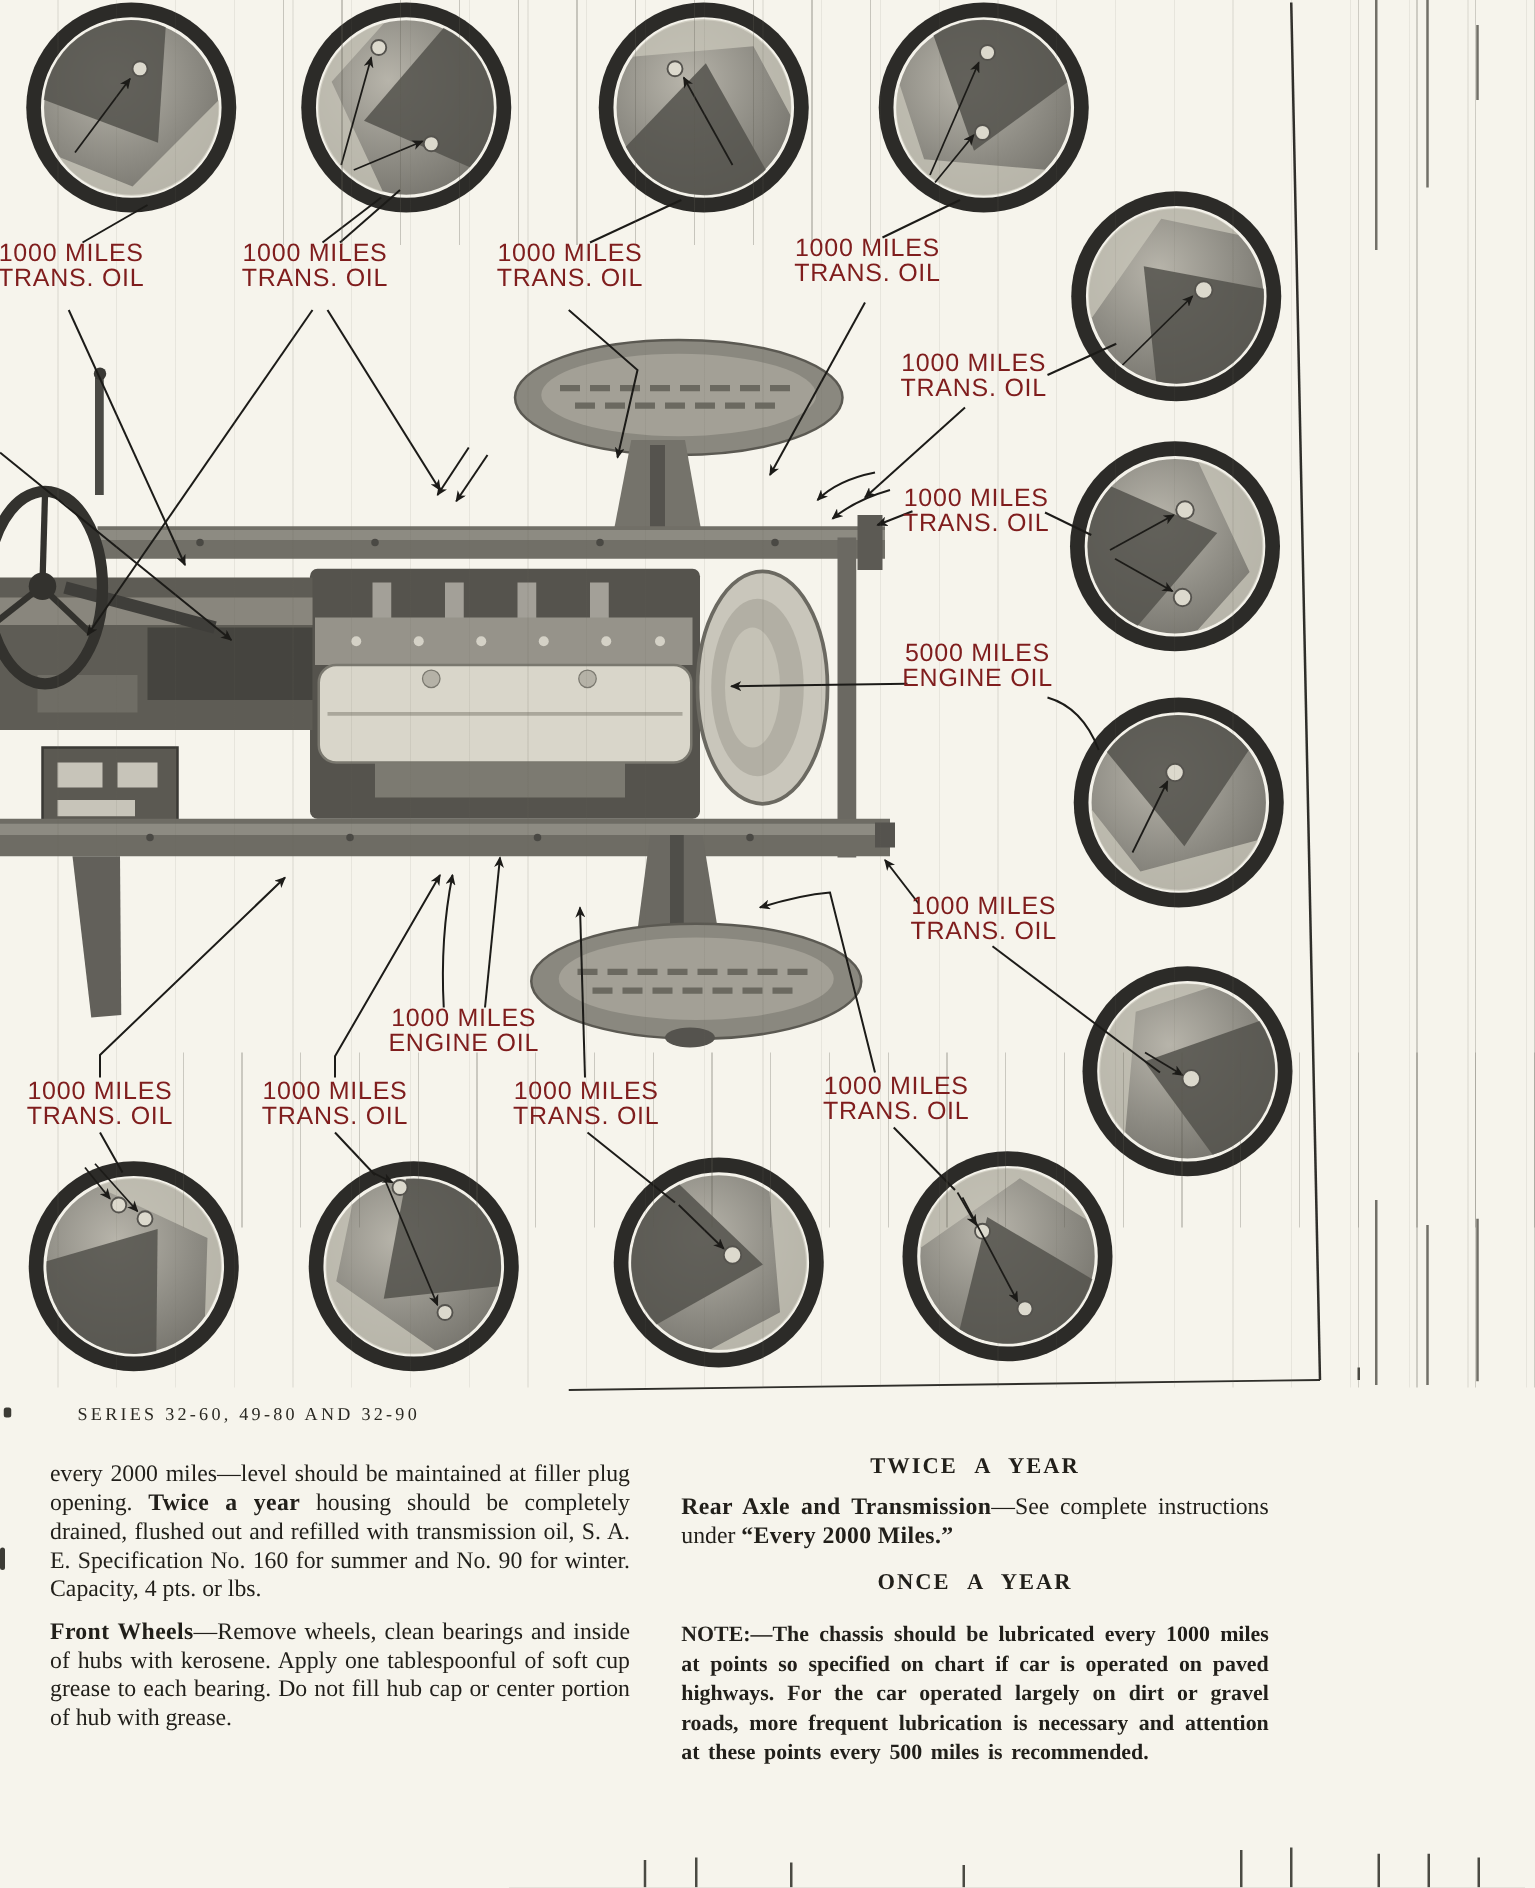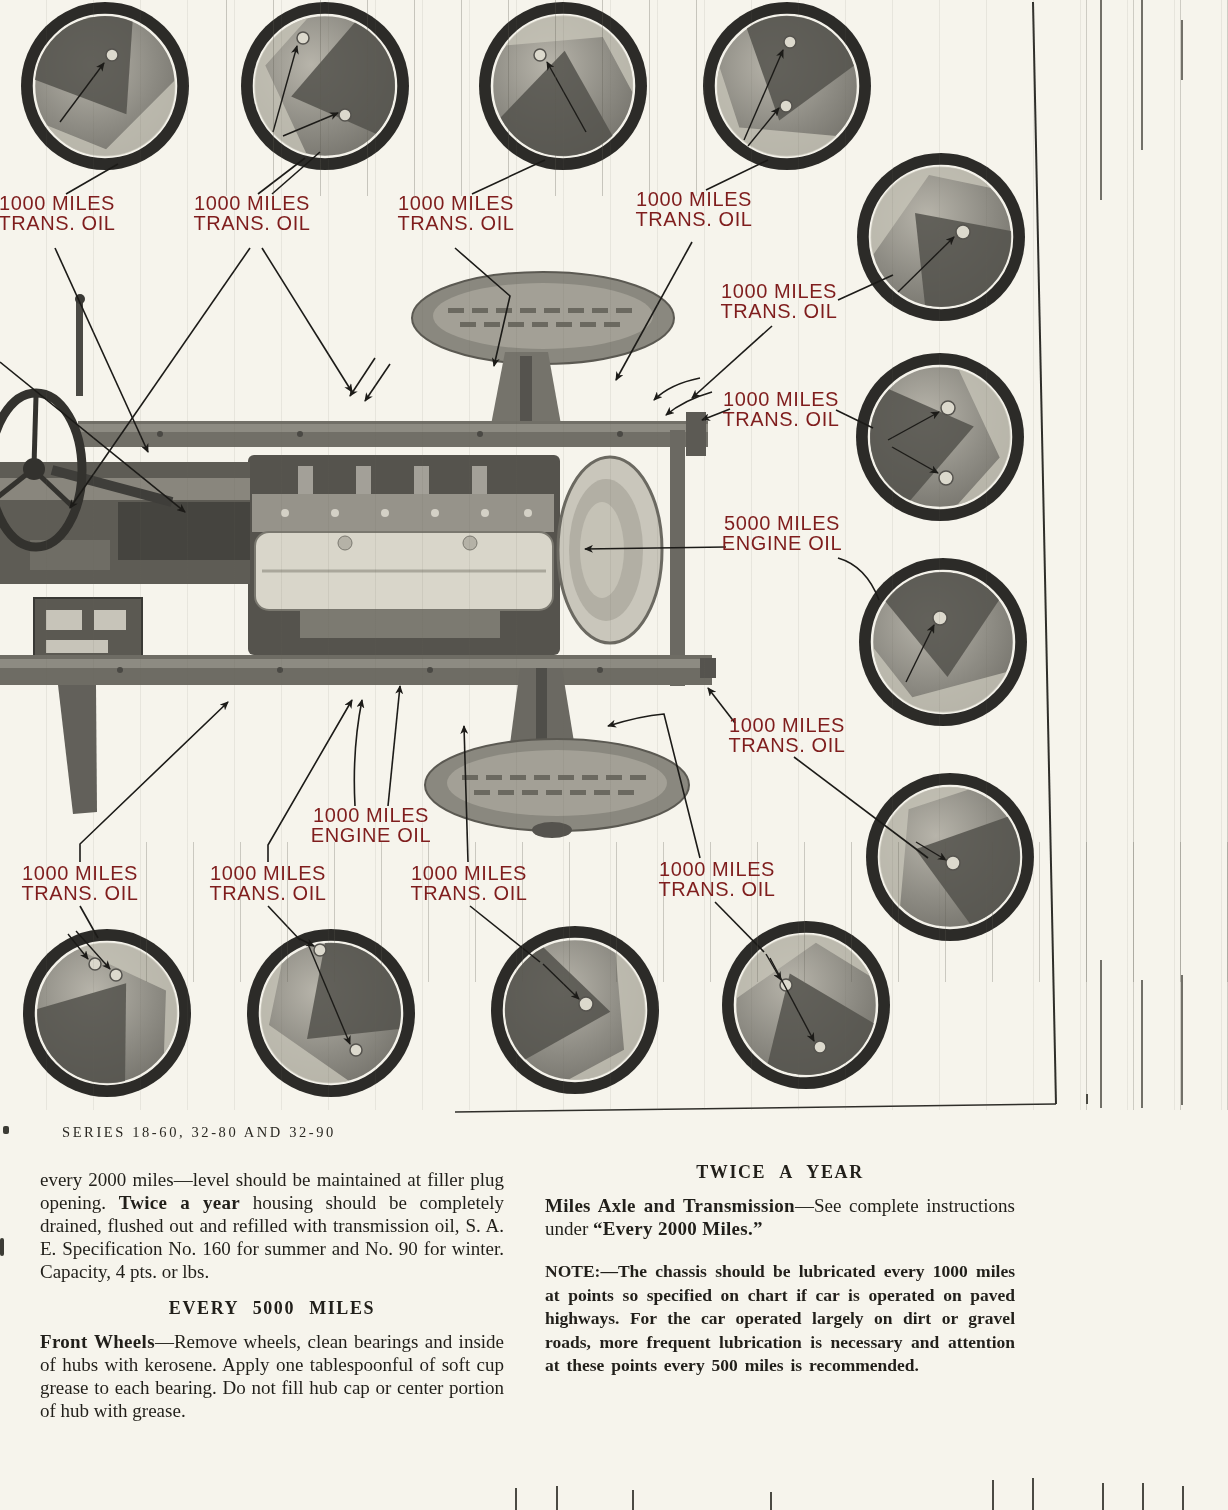--- a/index.html
+++ b/index.html
@@ -384,34 +384,34 @@
     </div>
   <div class="lbl" style="left:469px;top:864px">
       <span>1000 MILES</span>
       <span>TRANS. OIL</span>
     </div>
   <div class="lbl" style="left:717px;top:860px">
       <span>1000 MILES</span>
       <span>TRANS. OIL</span>
     </div>
 
-  <div class="series">SERIES 18-60, 32-80 AND 32-90</div>
+  <div class="series">SERIES 32-60, 49-80 AND 32-90</div>
   <div class="blot" style="left:3px;top:1126px;width:6px;height:8px"></div>
   <div class="blot" style="left:0;top:1238px;width:4px;height:18px"></div>
 
   <div class="col colL">
     <p class="body"><span>every 2000 miles—level should be maintained at filler plug opening. </span><b>Twice a year</b><span> housing should be completely drained, flushed out and refilled with transmission oil, S. A. E. Specification No. 160 for summer and No. 90 for winter. Capacity, 4 pts. or lbs.</span></p>
-    <h3 class="head">EVERY 5000 MILES</h3>
     <p class="body"><b>Front Wheels</b><span>—Remove wheels, clean bearings and inside of hubs with kerosene. Apply one tablespoonful of soft cup grease to each bearing. Do not fill hub cap or center portion of hub with grease.</span></p>
 
   </div>
 
   <div class="col colR">
     <h3 class="head first">TWICE A YEAR</h3>
-    <p class="body"><b>Miles Axle and Transmission</b><span>—See complete instructions under </span><b>“Every 2000 Miles.”</b></p>
+    <p class="body"><b>Rear Axle and Transmission</b><span>—See complete instructions under </span><b>“Every 2000 Miles.”</b></p>
+    <h3 class="head">ONCE A YEAR</h3>
     <p class="note">NOTE:—The chassis should be lubricated every 1000 miles at points so specified on chart if car is operated on paved highways. For the car operated largely on dirt or gravel roads, more frequent lubrication is necessary and attention at these points every 500 miles is recommended.</p>
   </div>
 
   <div class="tick" style="left:515px;top:1488px;height:22px"></div>
   <div class="tick" style="left:556px;top:1486px;height:24px"></div>
   <div class="tick" style="left:632px;top:1490px;height:20px"></div>
   <div class="tick" style="left:770px;top:1492px;height:18px"></div>
   <div class="tick" style="left:992px;top:1480px;height:30px"></div>
   <div class="tick" style="left:1032px;top:1478px;height:32px"></div>
   <div class="tick" style="left:1102px;top:1483px;height:27px"></div>

